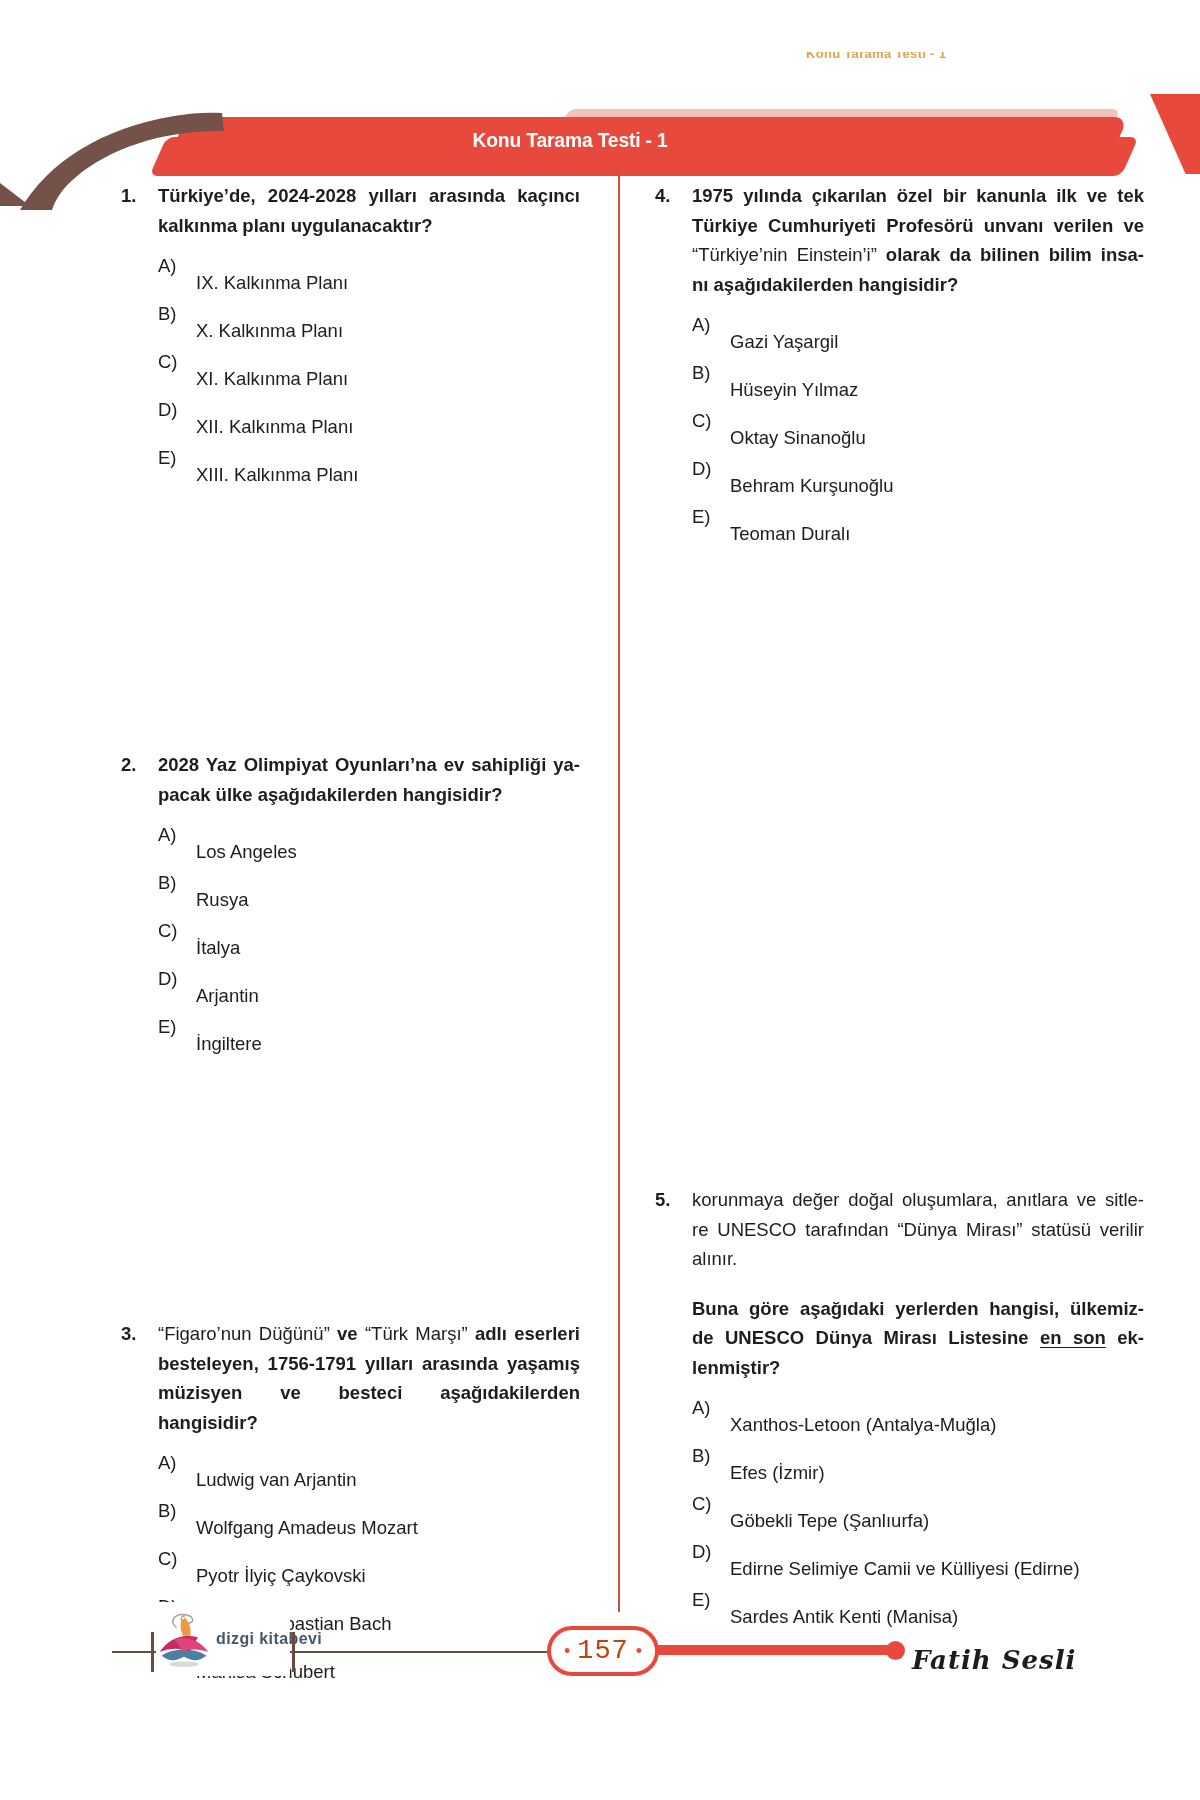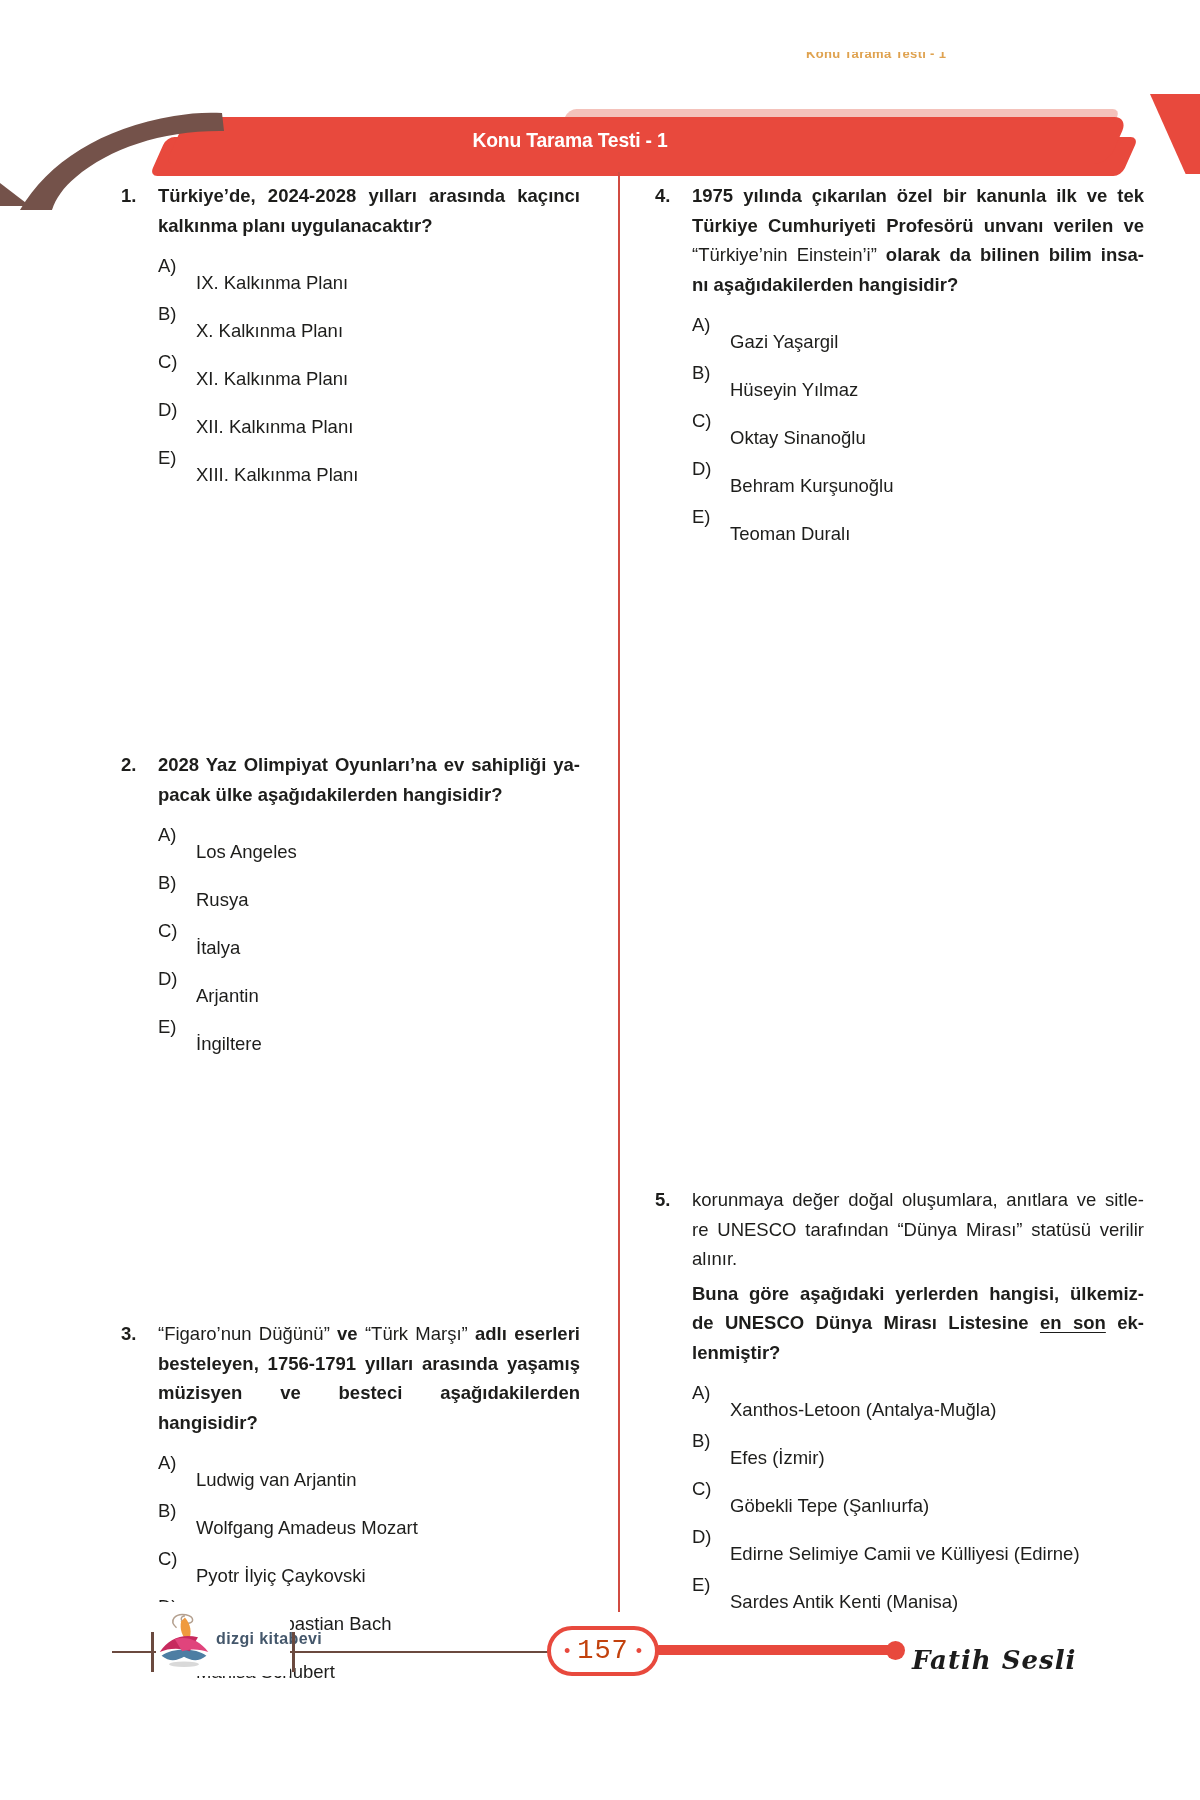--- a/index.html
+++ b/index.html
@@ -43,21 +43,21 @@
   .corner-triangle{position:absolute;left:0;top:178px;width:30px;height:28px;background:var(--brown);
     clip-path:polygon(0 18%,100% 100%,0 100%);z-index:4;}
 
   
   .column-divider{position:absolute;left:618px;top:172px;width:2px;height:1440px;
     background:var(--divider-red);z-index:1;}
 
   .question{position:absolute;display:flex;z-index:2;}
   .qnum{width:37px;flex:0 0 37px;font-weight:700;font-size:18.5px;line-height:29.5px;}
   .qbody{flex:1;min-width:0;}
-  .para + .para{margin-top:5px;}
+  .para + .para{margin-top:20px;}
   .stem-line{font-size:18.5px;line-height:29.5px;text-align:justify;text-align-last:justify;white-space:normal;}
   .stem-line.last{text-align-last:left;}
   .stem-line .b{font-weight:700;}
   .stem-line .u{text-decoration:underline;text-underline-offset:3px;}
   .options{margin-top:10px;}
   .option{display:flex;font-size:18.5px;line-height:31px;}
   .option .letter{width:38px;flex:0 0 38px;}
   .option .opt-text{flex:1;margin-top:17px;}
 
   

